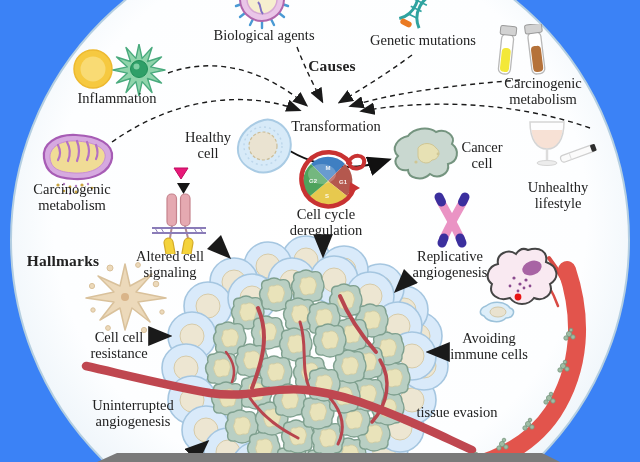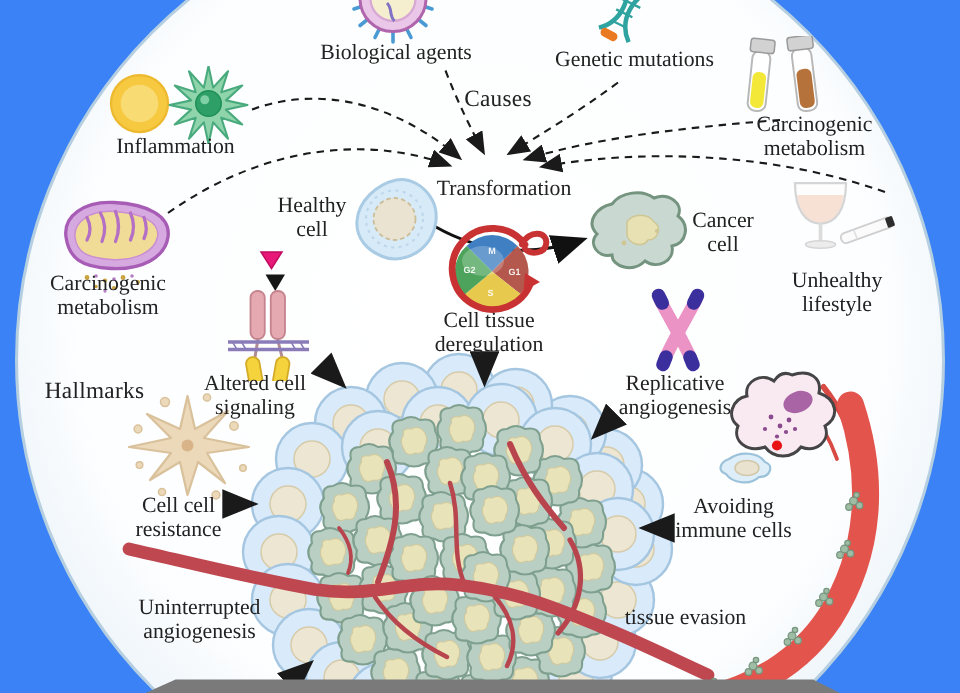--- a/index.html
+++ b/index.html
@@ -3,21 +3,21 @@
 <meta charset="utf-8">
 <style>
   html,body{margin:0;padding:0;background:#fff;}
   .stage{position:relative;width:640px;height:462px;background:#3b82f6;overflow:hidden;
          font-family:"Liberation Serif",serif;color:#222;}
   .stage svg{position:absolute;left:0;top:0;}
   .icon{position:absolute;}
   .lbl{position:absolute;transform:translate(-50%,-50%);text-align:center;
        font-size:14.5px;line-height:1.1;color:#222;white-space:nowrap;}
   .lbl span{display:block;}
-  .heading{font-weight:normal;font-size:15.5px;letter-spacing:.2px;}
+  .heading{font-weight:bold;font-size:15.5px;letter-spacing:.2px;}
   .phase{position:absolute;transform:translate(-50%,-50%);font-family:"Liberation Sans",sans-serif;
          font-size:6px;color:rgba(255,255,255,.9);font-weight:bold;}
 </style>
 </head>
 <body>
 
 <div class="stage">
 
   <svg width="640" height="462" viewBox="0 0 640 462">
     <defs>
@@ -383,21 +383,21 @@
   </div>
   <div class="lbl" style="left:72px;top:198px">
     <span>Carcinogenic</span>
     <span>metabolism</span>
   </div>
   <div class="lbl" style="left:558px;top:196px">
     <span>Unhealthy</span>
     <span>lifestyle</span>
   </div>
   <div class="lbl" style="left:326px;top:223px">
-    <span>Cell tissue</span>
+    <span>Cell cycle</span>
     <span>deregulation</span>
   </div>
   <div class="lbl heading" style="left:63px;top:261px">
     <span>Hallmarks</span>
   </div>
   <div class="lbl" style="left:170px;top:265px">
     <span>Altered cell</span>
     <span>signaling</span>
   </div>
   <div class="lbl" style="left:450px;top:265px">

